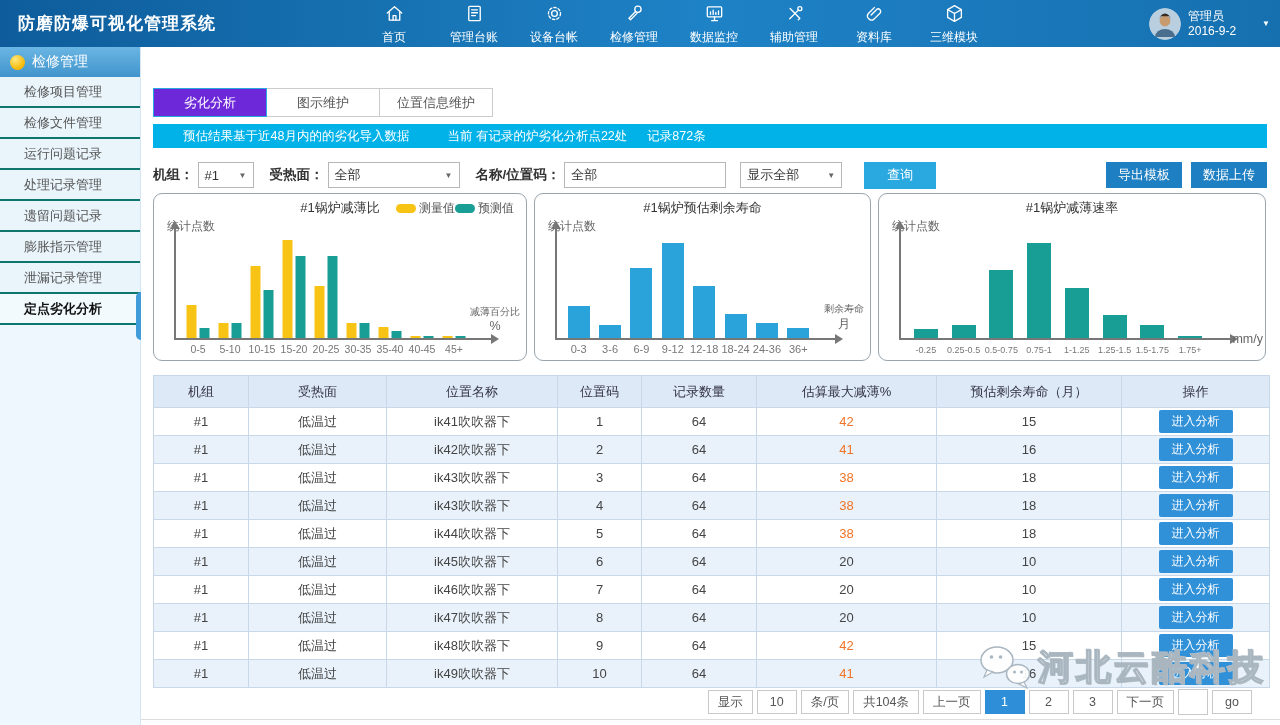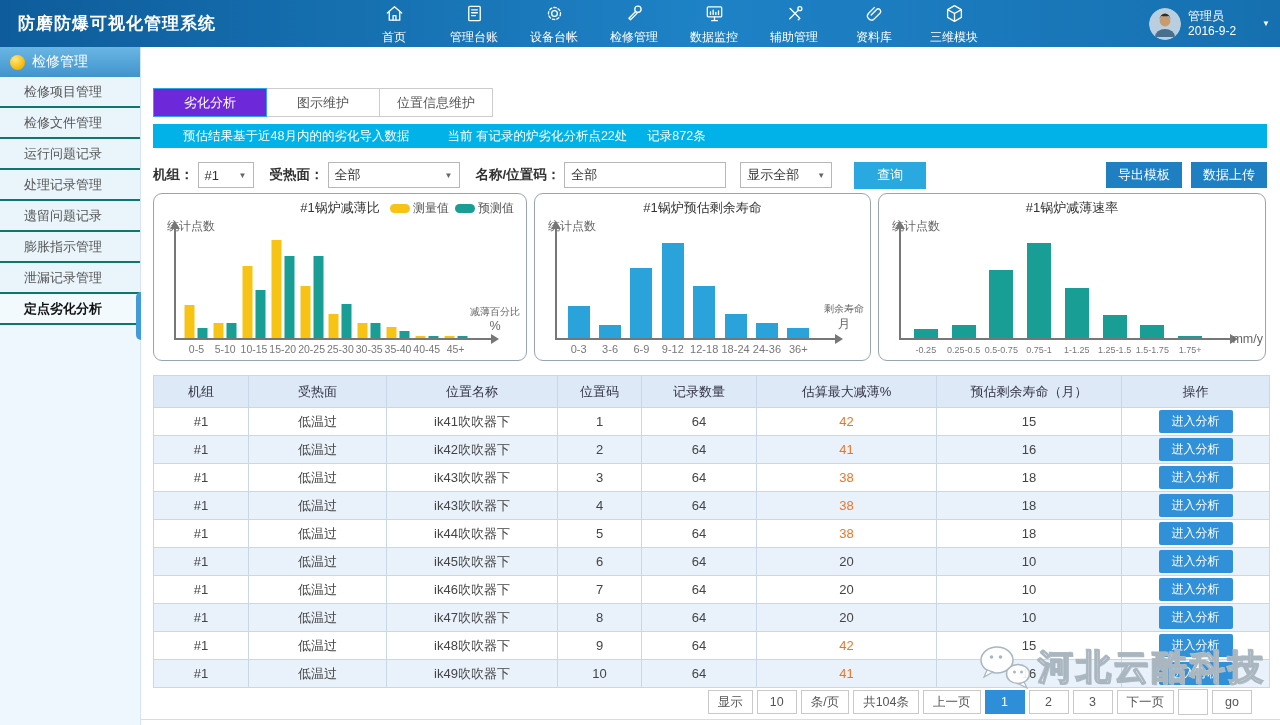--- a/index.html
+++ b/index.html
@@ -41,35 +41,35 @@
   
   .filters{position:absolute;left:12px;right:13px;top:113px;height:30px;display:flex;align-items:center;}
   .f-label{font-size:13.5px;font-weight:bold;color:#333;margin-right:4px;white-space:nowrap;}
   .select{height:26px;border:1px solid #b7b7b7;background:#fff;display:flex;align-items:center;
           justify-content:space-between;padding:0 6px;font-size:13px;color:#333;cursor:pointer;box-sizing:border-box;}
   .select .caret{font-size:8px;color:#666;margin-left:6px;}
   .sel-unit{width:56px;margin-right:16px;}
   .sel-surface{width:132px;margin-right:16px;}
   .f-input{width:162px;height:26px;border:1px solid #b7b7b7;font-size:13px;color:#333;padding:0 6px;
            box-sizing:border-box;font-family:inherit;margin-right:14px;}
-  .sel-scope{width:92px;margin-right:22px;}
+  .sel-scope{width:102px;margin-right:22px;}
   .btn{border:none;color:#fff;font-size:13px;font-family:inherit;cursor:pointer;}
   .btn-search{width:72px;height:27px;background:#2aa8e0;}
   .f-right{margin-left:auto;display:flex;gap:9px;}
   .btn-export,.btn-upload{width:76px;height:26px;background:#1e7fc2;}
   
   .charts{position:absolute;left:12px;top:146px;display:flex;gap:7px;align-items:center;}
   .chart-box{height:168px;border:1.5px solid #98a5ae;border-radius:9px;position:relative;
              box-sizing:border-box;background:#fff;}
   .chart-box:nth-child(1){width:374px;}
   .chart-box:nth-child(2){width:337px;}
   .chart-box:nth-child(3){width:388px;}
   .c-head{position:relative;height:20px;margin-top:5px;}
   .c-title{position:absolute;left:0;right:0;text-align:center;font-size:13px;color:#333;}
-  .c-legend{position:absolute;right:12px;top:1px;display:flex;gap:6px;}
+  .c-legend{position:absolute;right:12px;top:1px;display:flex;}
   .lg-item{display:flex;align-items:center;gap:3px;}
   .lg-swatch{width:20px;height:9px;border-radius:5px;display:inline-block;}
   .lg-label{font-size:12px;color:#555;}
   .c-ylab{position:absolute;top:24px;left:13px;font-size:12px;color:#666;}
   .c-plot{position:relative;height:132px;margin:4px 8px 0 12px;}
   .yaxis{position:absolute;left:8px;top:6px;bottom:15px;width:2px;background:#777;}
   .yarrow{position:absolute;left:4px;top:-2px;width:0;height:0;
           border-left:5px solid transparent;border-right:5px solid transparent;border-bottom:8px solid #777;}
   .xaxis{position:absolute;left:8px;right:26px;bottom:15px;height:2px;background:#777;}
   .xarrow{position:absolute;right:19px;bottom:11px;width:0;height:0;
@@ -271,27 +271,20 @@
               </div>
               <div class="cat">
                 <div class="bars">
                   <span class="bar" style="height: 52px; width: 10px; background: rgb(247, 196, 21);"></span>
                   <span class="bar" style="height: 82px; width: 10px; background: rgb(24, 158, 148);"></span>
                 </div>
                 <div class="clab" style="font-size: 10.5px;">20-25</div>
               </div>
               <div class="cat">
                 <div class="bars">
-                  <span class="bar" style="height: 24px; width: 10px; background: rgb(247, 196, 21);"></span>
-                  <span class="bar" style="height: 34px; width: 10px; background: rgb(24, 158, 148);"></span>
-                </div>
-                <div class="clab" style="font-size: 10.5px;">25-30</div>
-              </div>
-              <div class="cat">
-                <div class="bars">
                   <span class="bar" style="height: 15px; width: 10px; background: rgb(247, 196, 21);"></span>
                   <span class="bar" style="height: 15px; width: 10px; background: rgb(24, 158, 148);"></span>
                 </div>
                 <div class="clab" style="font-size: 10.5px;">30-35</div>
               </div>
               <div class="cat">
                 <div class="bars">
                   <span class="bar" style="height: 11px; width: 10px; background: rgb(247, 196, 21);"></span>
                   <span class="bar" style="height: 7px; width: 10px; background: rgb(24, 158, 148);"></span>
                 </div>

